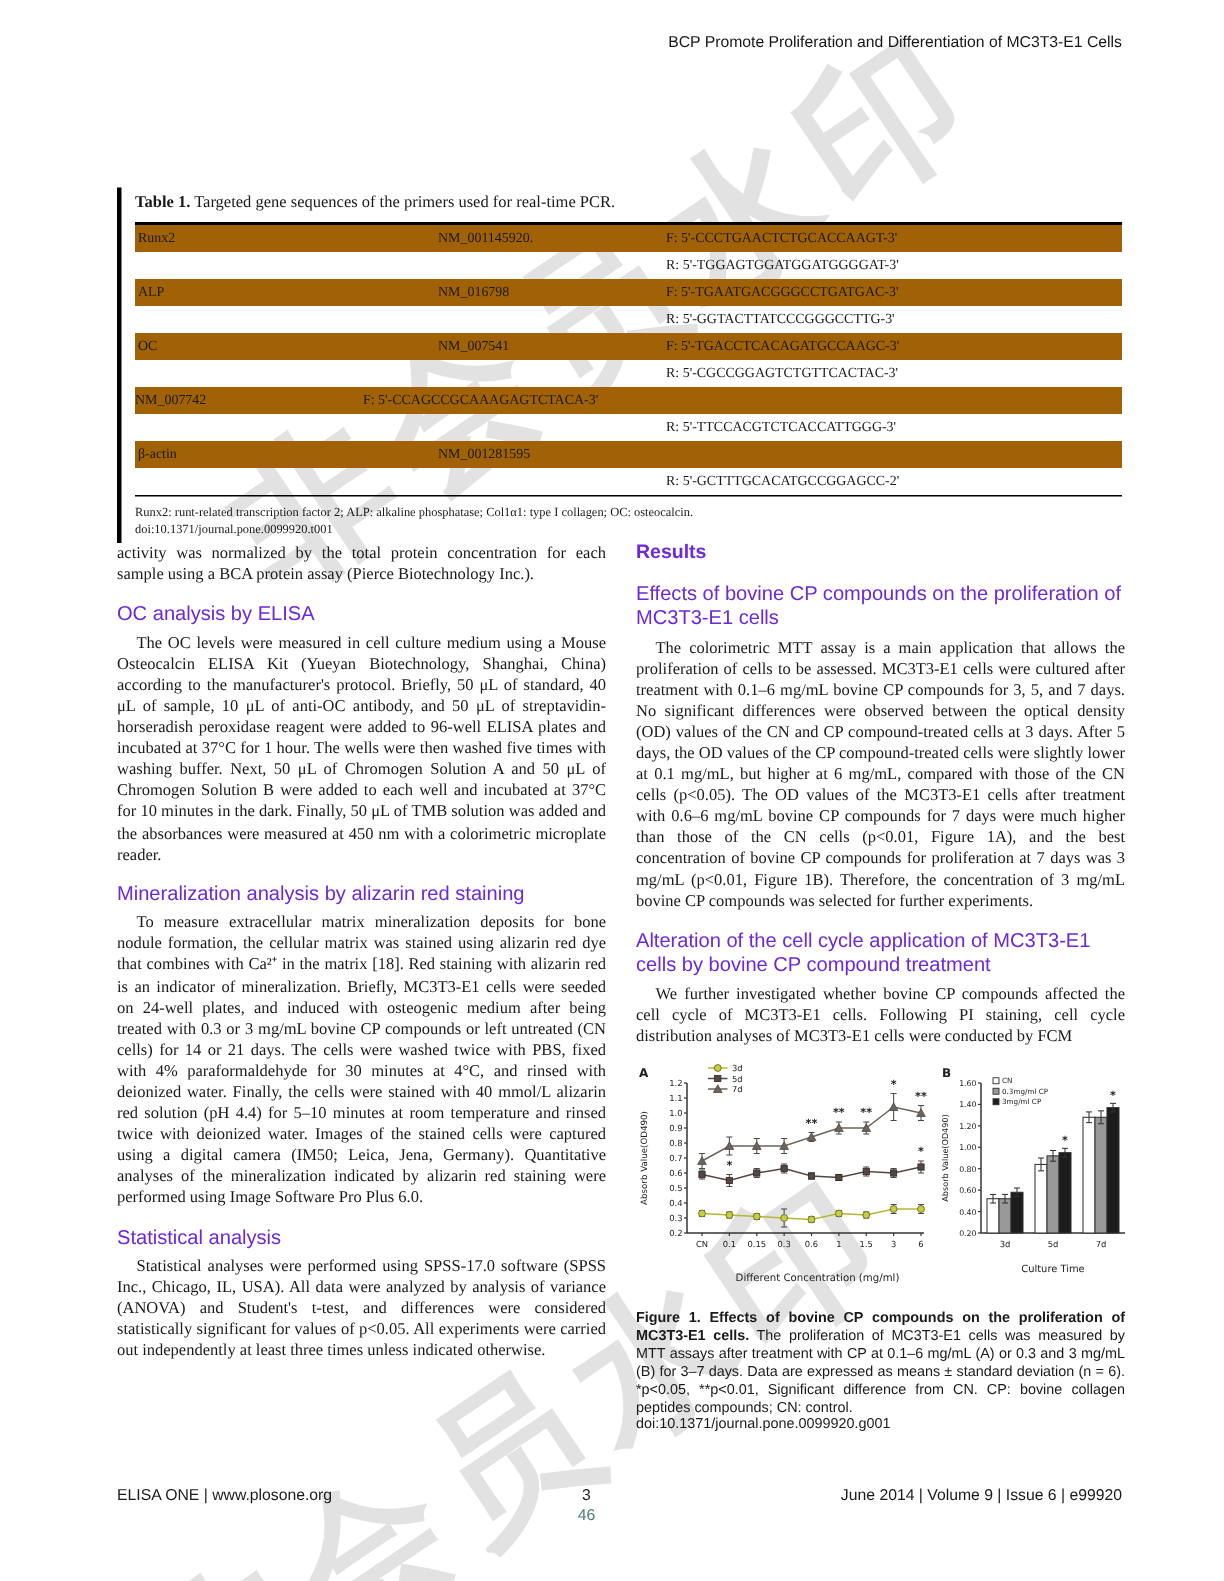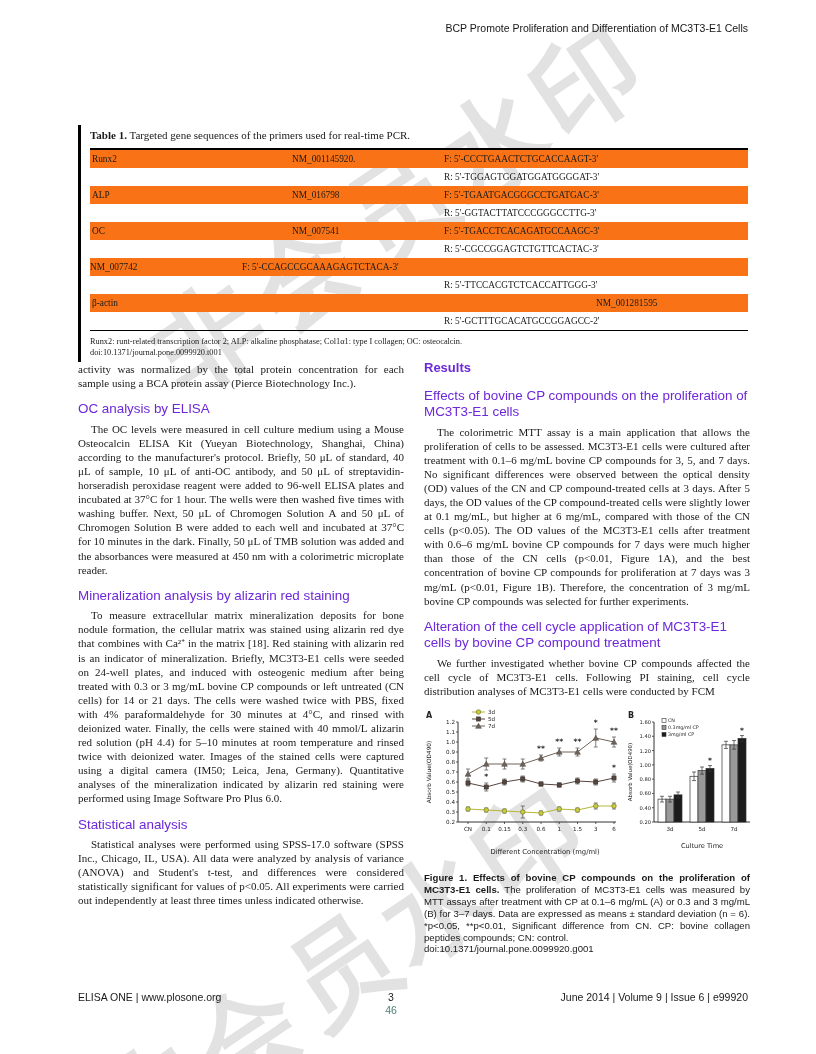--- a/index.html
+++ b/index.html
@@ -28,21 +28,21 @@
     border-left:3px solid #000; padding-left:9px; box-sizing:border-box;
     font-family:Liberation Serif, serif;
     margin-top:45px;
   }
   .table-caption { font-size:11px; padding:4px 0 7px; }
   .table-caption .cap-bold { font-weight:700; }
   .rule-thick { border-top:2.5px solid #000; }
   .rule-med   { border-top:1.5px solid #000; }
   .table-headrow { font-size:9.5px; font-weight:700; padding:12px 0 7px; }
   .t-row { display:flex; height:18px; line-height:18px; font-size:9.3px; }
-  .t-row.shaded { background:#f97316;justify-content:space-between; }
+  .t-row.shaded { background:#a16207; }
   .t-cell-gene { width:200px; flex:none; padding-left:2px; }
   .t-cell-acc  { width:152px; flex:none; }
   .t-cell-primer { flex:1; }
   .table-footnote { font-size:8.3px; line-height:10.5px; padding-top:6px; }
   .table-doi { font-size:8.3px; line-height:10.5px; padding-bottom:4px; }
 
   
   .col { position:absolute; width:326px; }
   .col-left  { left:78px;  top:362px; }
   .col-right { left:424px; top:356px; }

